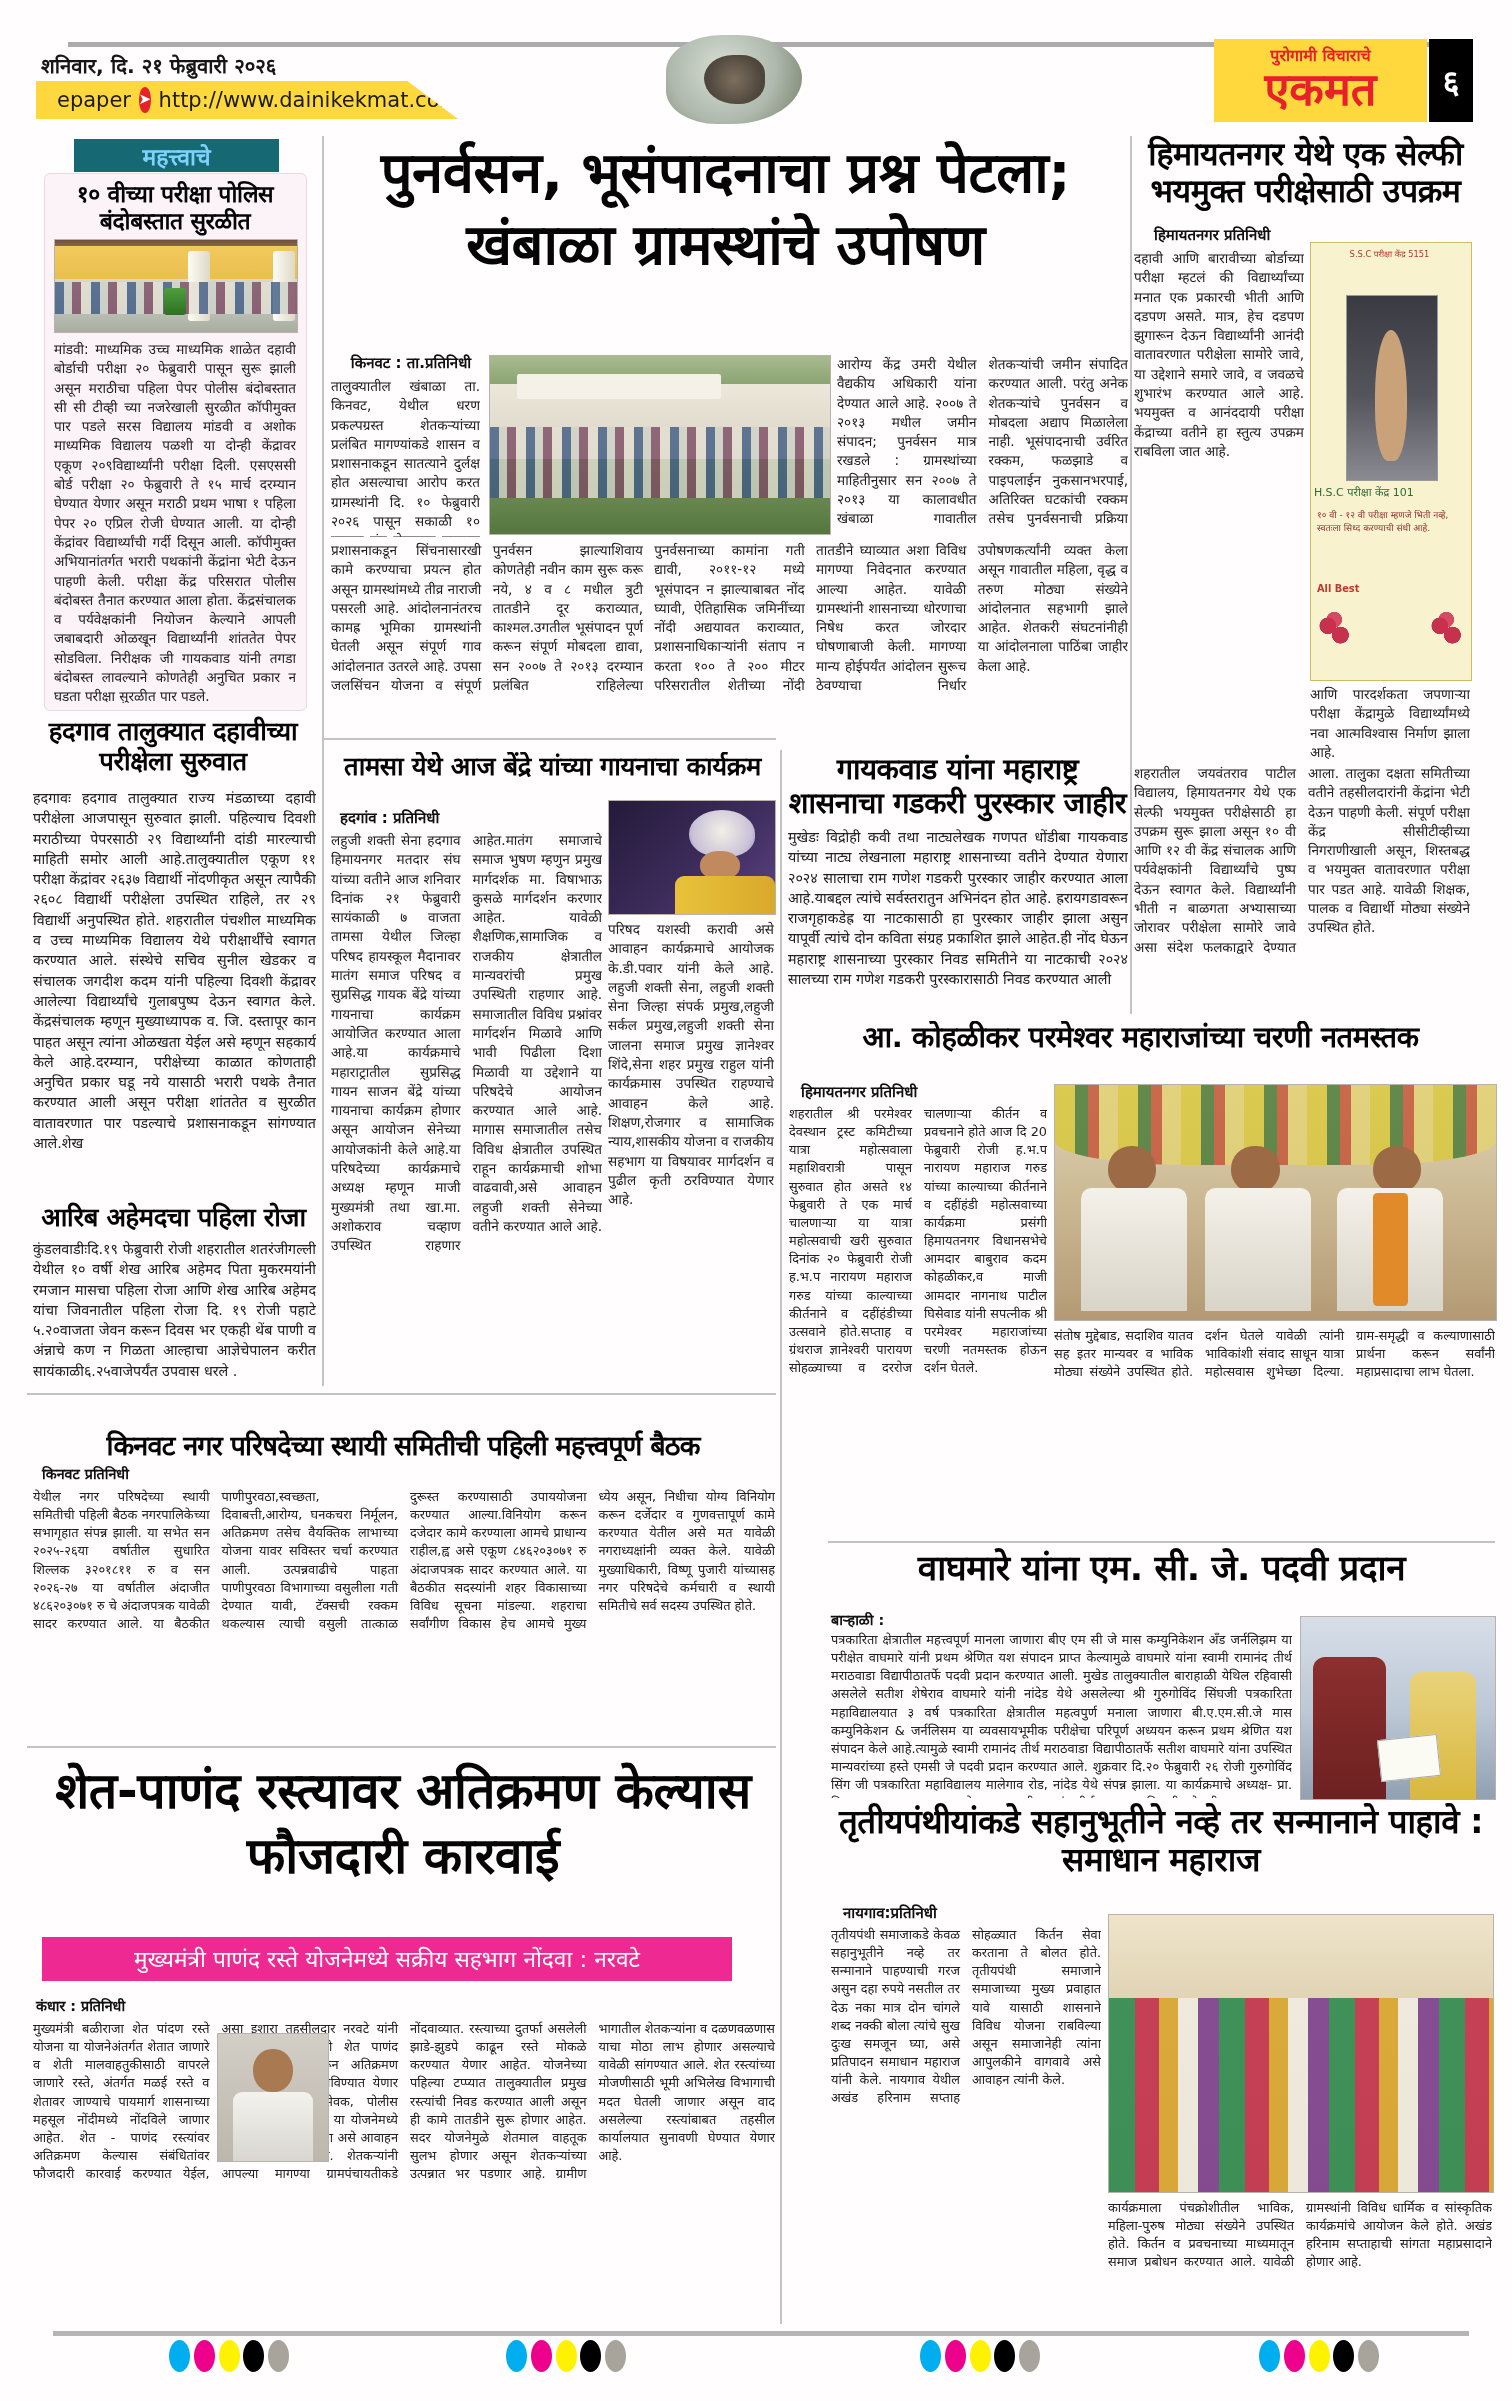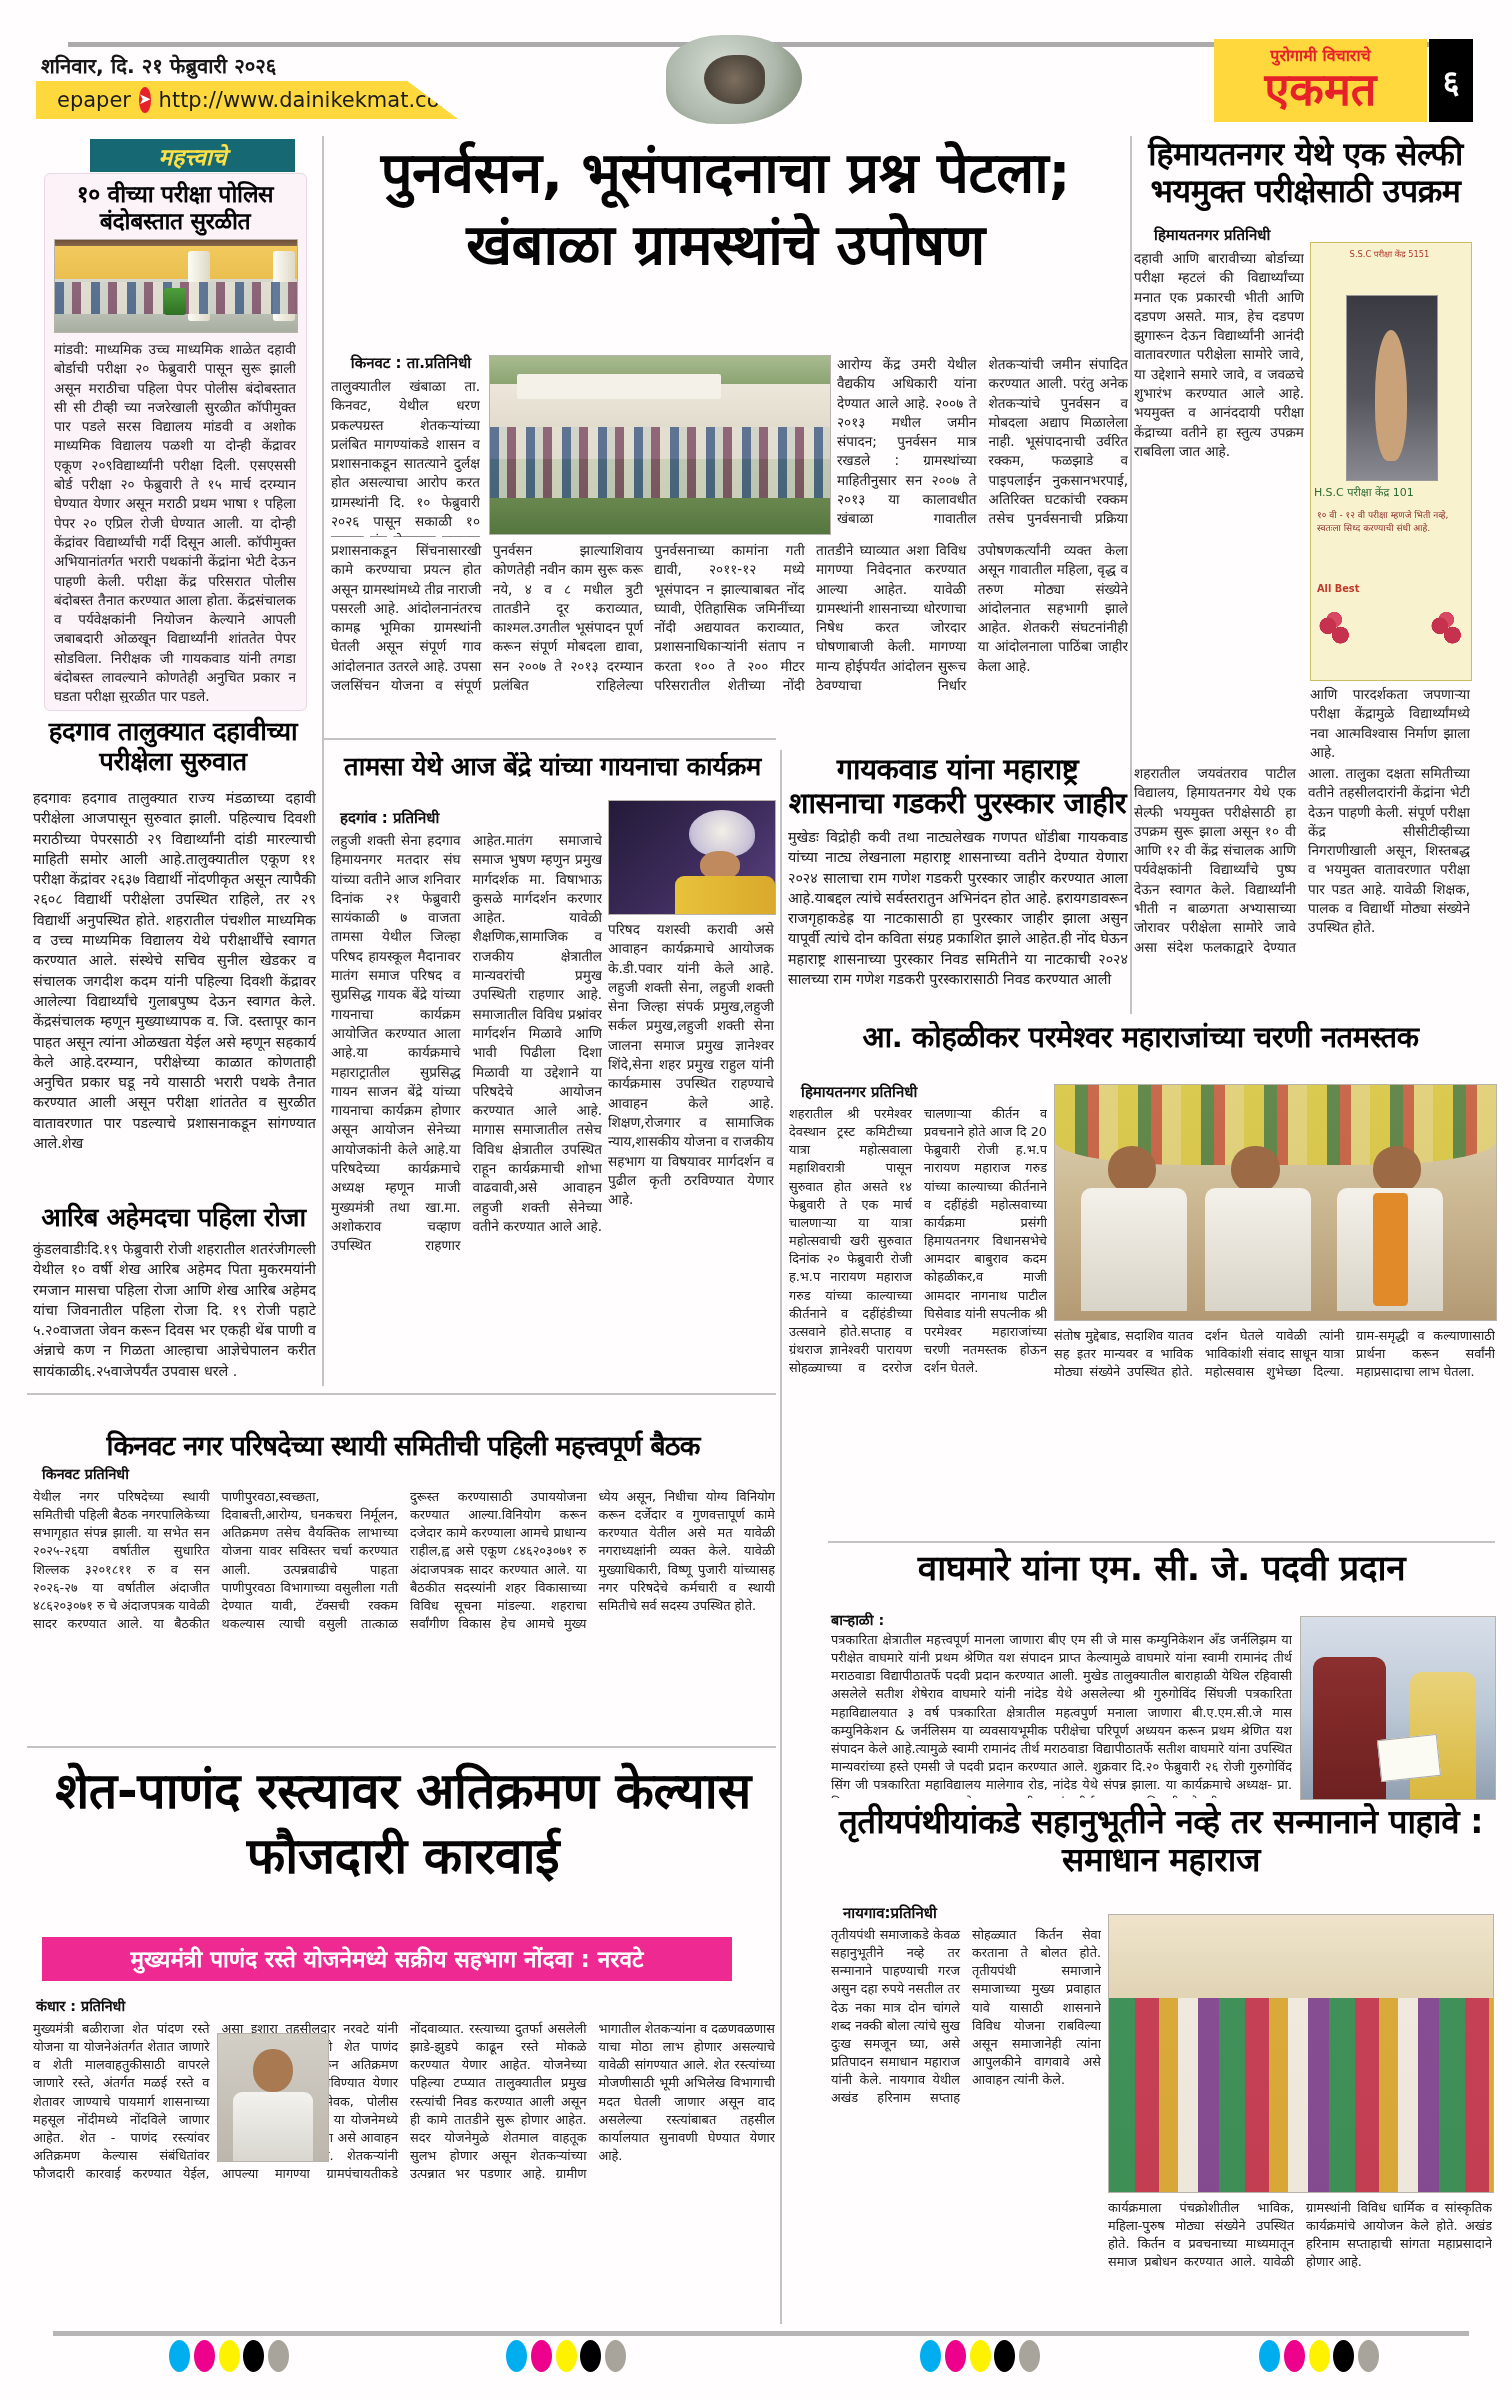--- a/index.html
+++ b/index.html
@@ -46,21 +46,21 @@
   .saris{position:absolute;left:0;top:30%;width:100%;height:70%;
      background:repeating-linear-gradient(90deg,#2e8a4f 0 25.6px,#c2304a 25.6px 50px,#d8a42c 50px 69px,#f1ece2 69px 89px,#7c3e8f 89px 110px);opacity:.9;}
   .ph-man{background:linear-gradient(180deg,#d3cec6 0%,#bcb6ac 100%);}
   .port-head{position:absolute;left:32%;top:12%;width:36%;height:34%;background:#a97a52;border-radius:48%;}
   .port-shirt{position:absolute;left:14%;top:46%;width:72%;height:54%;background:linear-gradient(180deg,#f3f2ee,#d8d6cf);border-radius:9px 9px 0 0;}
   .masthead-tag{color:#e62129;font-weight:bold;text-align:center;}
   .masthead-title{color:#e62129;font-weight:bold;text-align:center;font-family:"DejaVu Serif","Liberation Serif",serif;}
   .dotrow{display:flex;gap:3.8px;}
   .dot{width:21px;height:32px;border-radius:50%;}
   .strip-blue{background:#2ba9e0;color:#fff;font-weight:bold;text-align:center;}
-  .strip-pink{background:#ee2a92;color:#fff;font-weight:bold;text-align:center;}
+  .strip-pink{background:#ee2a92;color:#fff;font-weight:normal;text-align:center;}
   .epaper{background:#ffd83d;clip-path:polygon(0 0,88% 0,100% 100%,0 100%);display:flex;align-items:center;font-weight:normal;font-size:21px;color:#1c1c1c;}
   .ep-icon{display:inline-block;width:25.6px;height:25.6px;border-radius:50%;background:#e62129;color:#fff;text-align:center;line-height:25.6px;font-size:15px;margin:0 7.5px;}
 </style>
 </head>
 <body>
 
 <div class="page">
 
   <div class="abs rule" style="left:68px;top:42px;width:1402px;height:5.3px;background:#ababab;"></div>
   <div class="abs" style="left:41px;top:51px;width:271px;font-size:20.3px;font-weight:bold;">शनिवार, दि. २१ फेब्रुवारी २०२६</div>
@@ -73,21 +73,21 @@
     <div class="ph-logo-inner"></div>
   </div>
   <div class="abs" style="left:1214px;top:39px;width:213px;height:83px;background:#ffd83d;">
     <div class="masthead-tag" style="font-size:16px;margin-top:4.5px;">पुरोगामी विचाराचे</div>
     <div class="masthead-title" style="font-size:45px;line-height:1.05;">एकमत</div>
   </div>
   <div class="abs" style="left:1429px;top:39px;width:44px;height:83px;background:#000;color:#fff;display:flex;align-items:center;justify-content:center;">
     <span style="font-size:32px;font-weight:bold;">६</span>
   </div>
 
-  <div class="abs" style="left:90px;top:139px;width:205px;height:33px;background:#166972;color:#fde047;display:flex;align-items:center;justify-content:center;font-style:italic;">
+  <div class="abs" style="left:74px;top:139px;width:205px;height:33px;background:#166972;color:#7dd3fc;display:flex;align-items:center;justify-content:center;">
     <span style="font-size:23px;font-weight:bold;">महत्त्वाचे</span>
   </div>
   <div class="abs" style="left:44px;top:173px;width:261px;height:536px;background:#fbf3f8;border:0.8px solid #e6d9e4;border-radius:6px;"></div>
   <div class="abs hl" style="left:54px;top:181px;width:242px;font-size:23px;">१० वीच्या परीक्षा पोलिस बंदोबस्तात सुरळीत</div>
   <div class="photo ph-exam" style="left:54px;top:239px;width:242px;height:92px;">
     <div class="pillar" style="left:55%;"></div>
     <div class="pillar" style="left:90%;"></div>
     <div class="crowd-strip"></div>
     <div class="bin"></div>
   </div>

